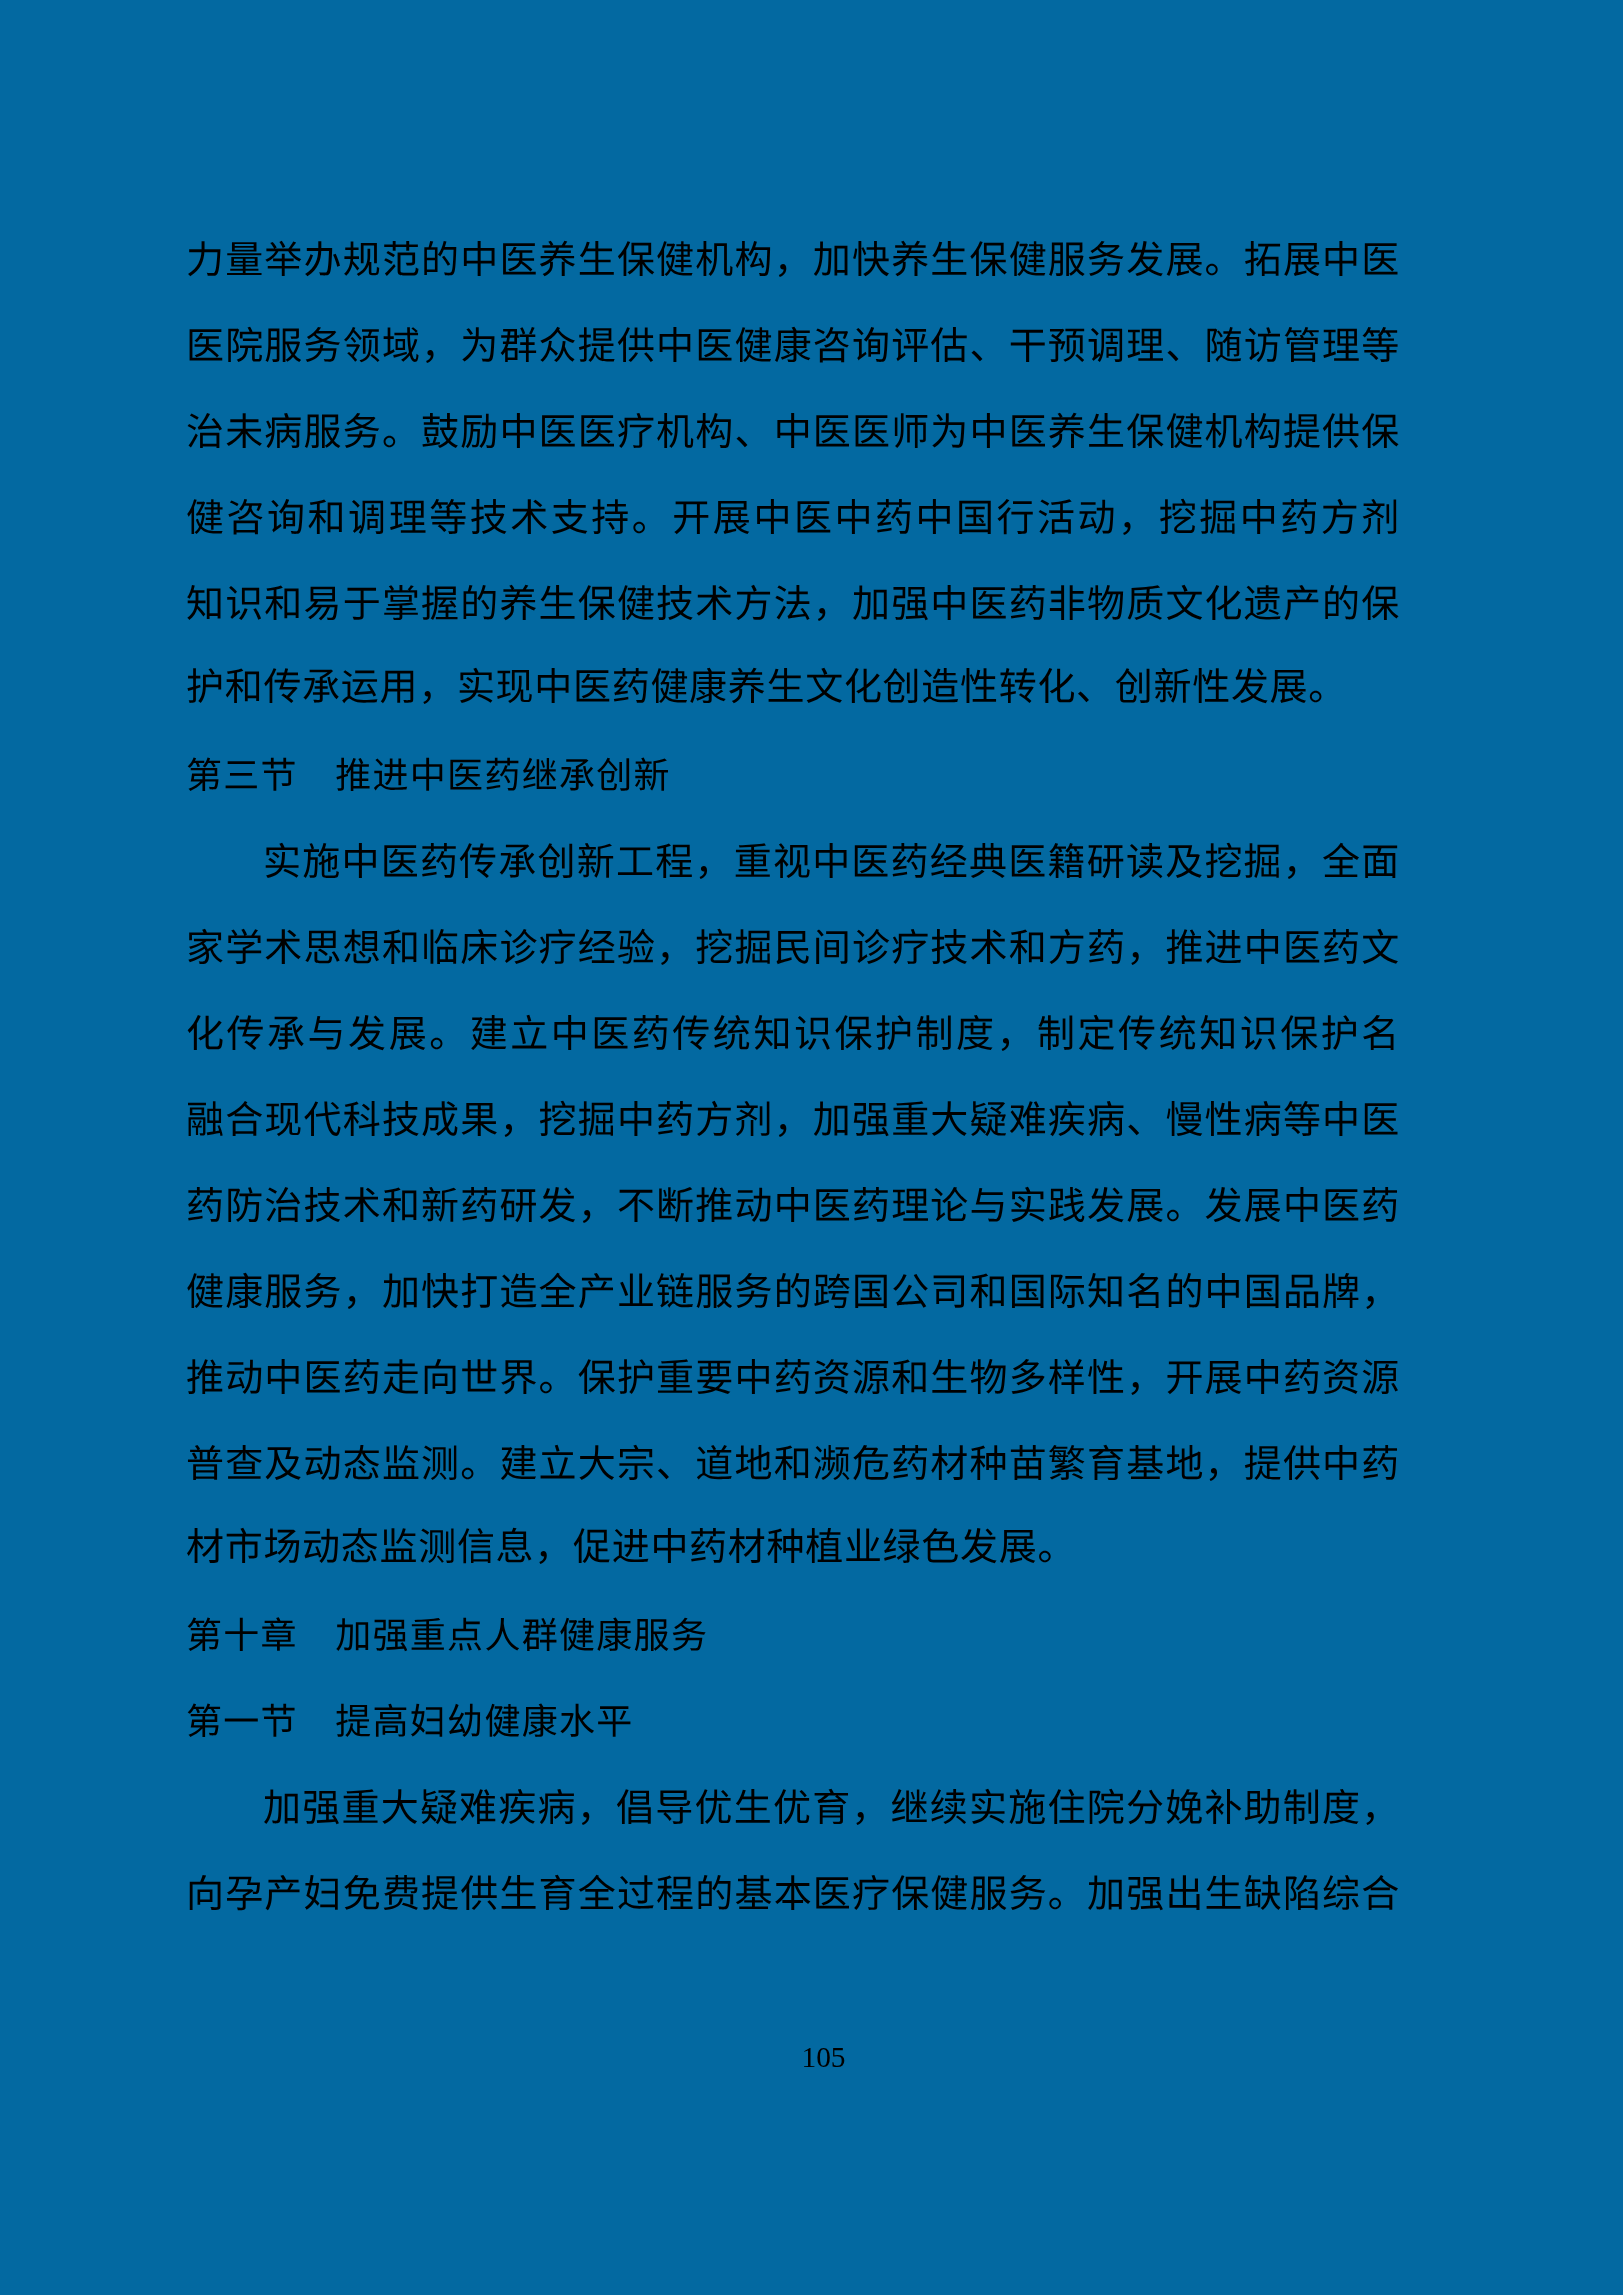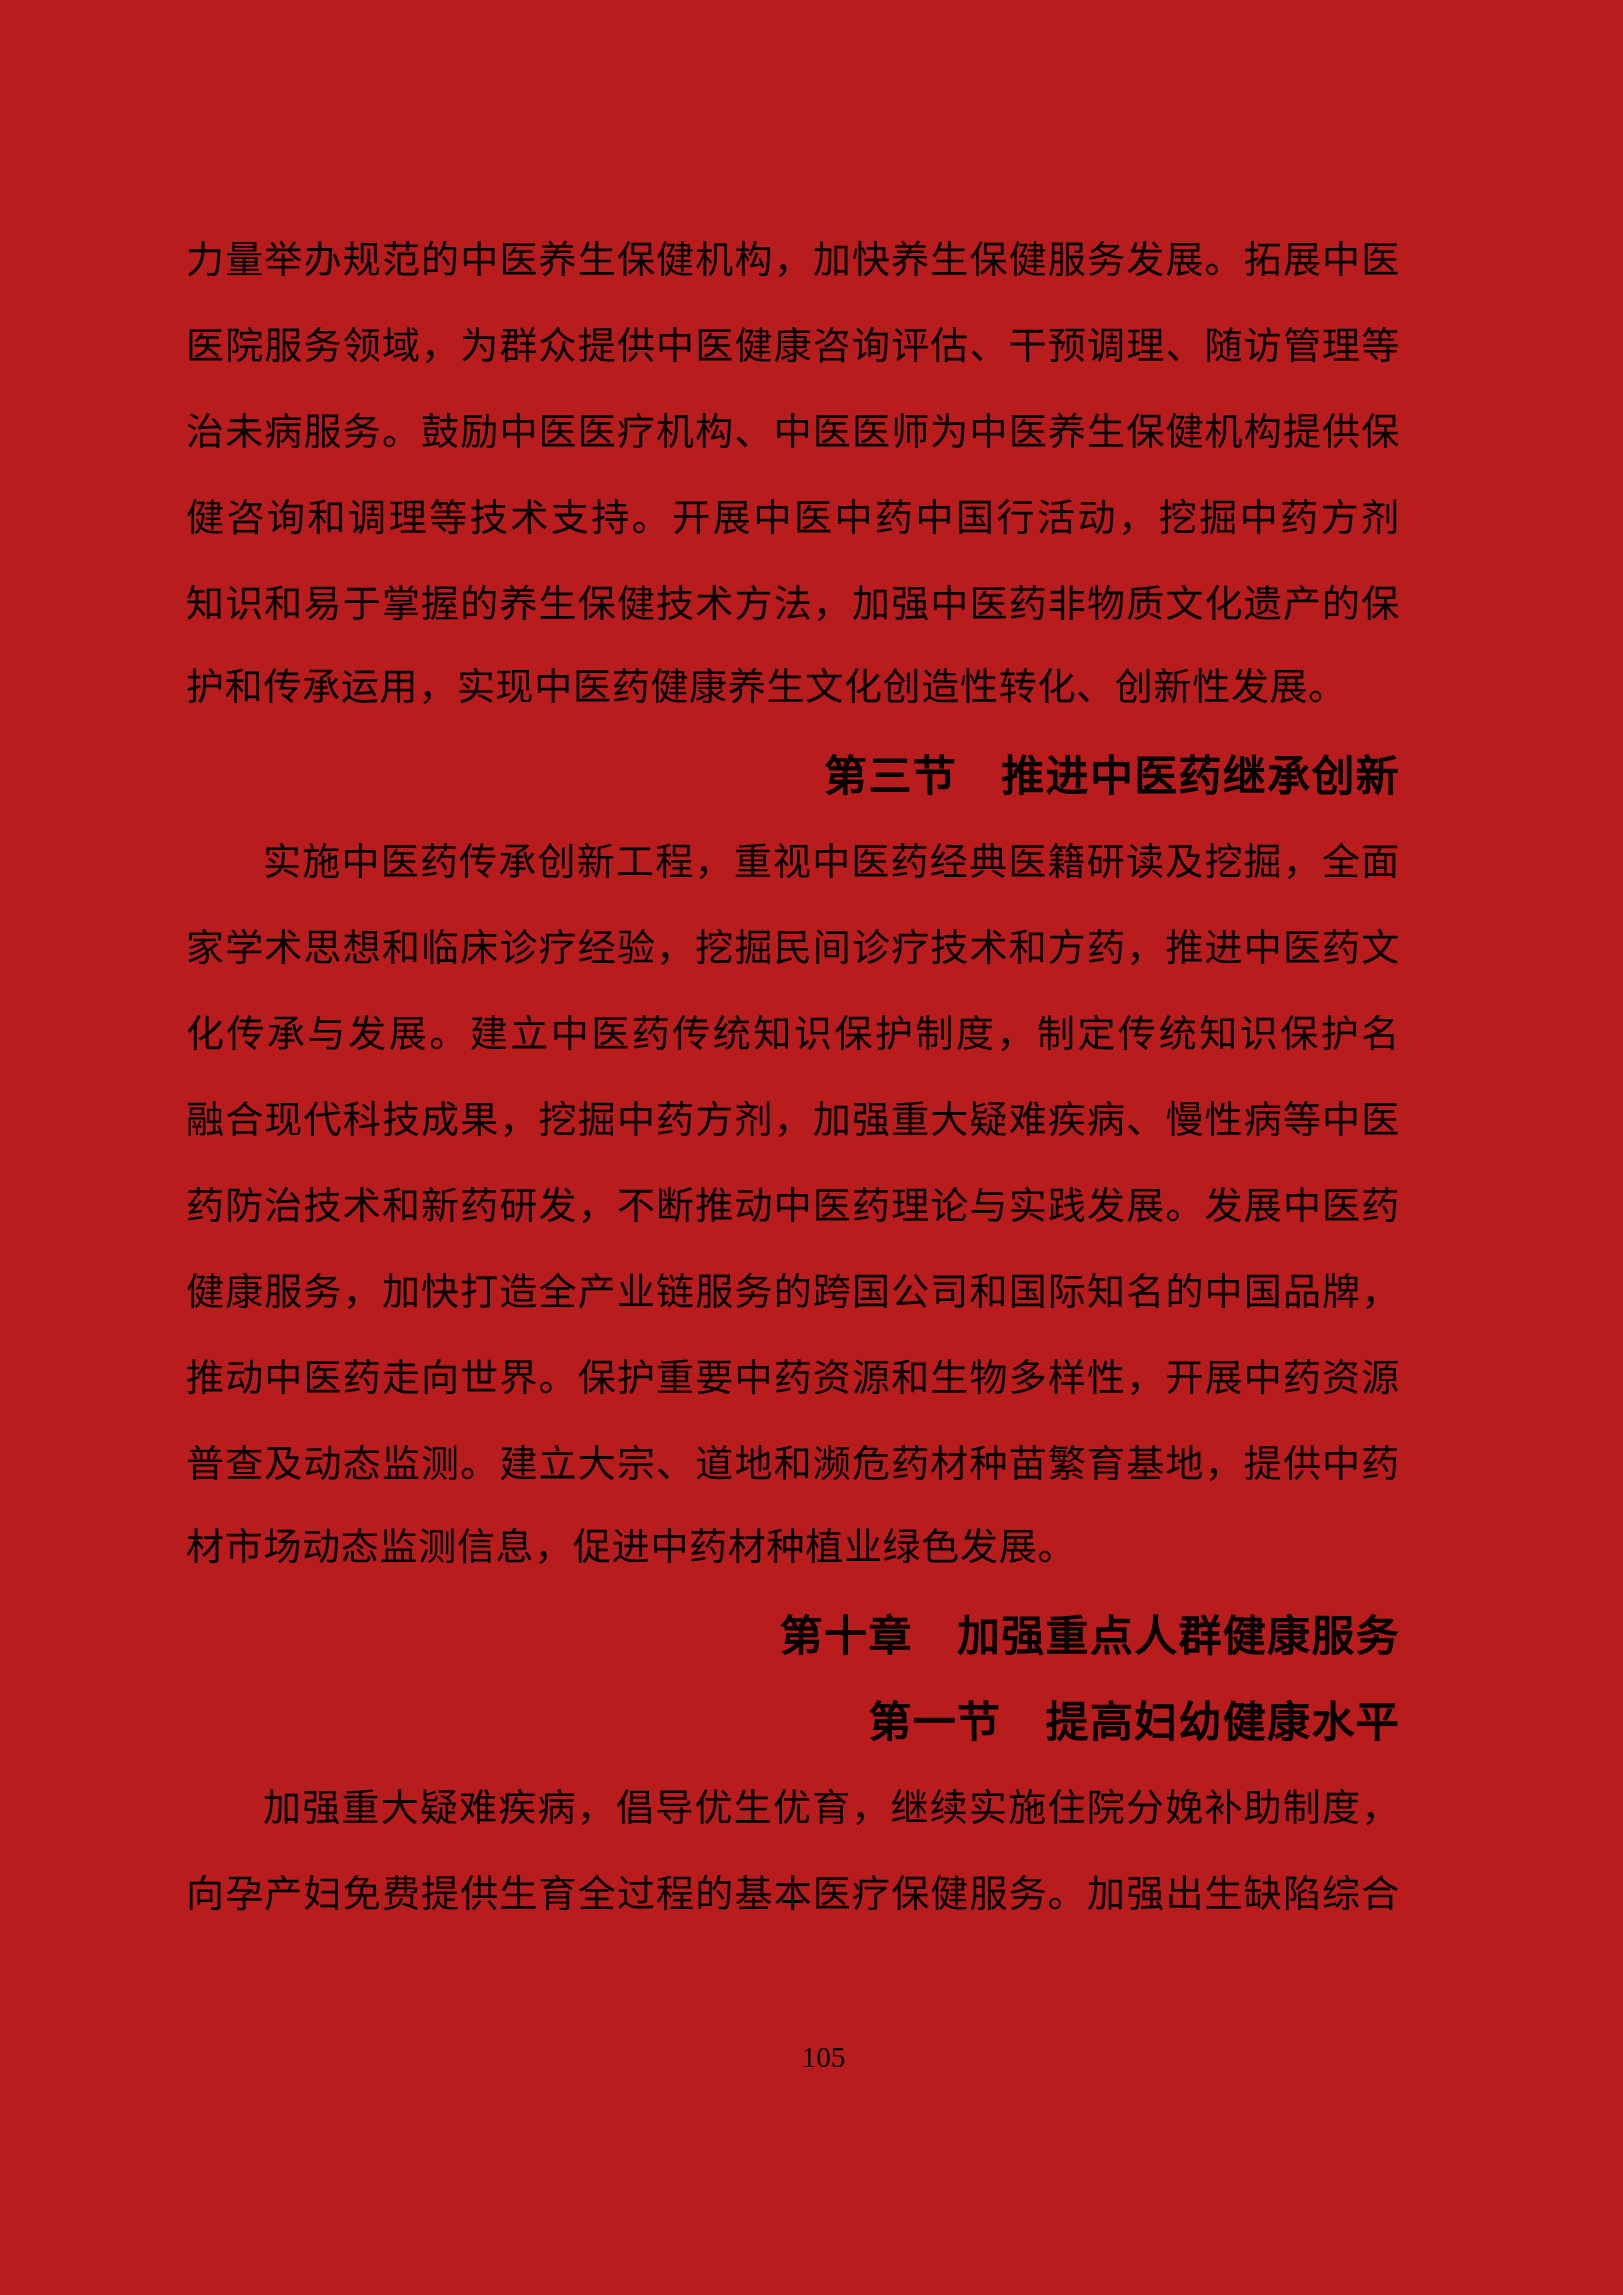--- a/index.html
+++ b/index.html
@@ -6,21 +6,21 @@
   html, body {
     margin: 0;
     padding: 0;
     background: #ffffff;
   }
   .page {
     position: relative;
     width: 1623px;
     height: 2295px;
     margin: 0 auto;
-    background: #b91c1c;
+    background: #0369a1;
     color: #000000;
     font-family: "Liberation Serif", "DejaVu Serif", serif;
     overflow: hidden;
   }
   .content {
     position: absolute;
     left: 186px;
     top: 217px;
     width: 1214px;
   }
@@ -36,25 +36,25 @@
   .line.indent {
     text-indent: 77px;
   }
   .line.last {
     text-align: center;
     text-align-last: left;
     font-family: Liberation Mono, monospace;
   }
   .heading {
     font-family: "Liberation Sans", "DejaVu Sans", sans-serif;
-    font-weight: bold;
-    font-size: 43px;
+    font-weight: normal;
+    font-size: 36px;
     line-height: 86px;
     height: 86px;
-    text-align: right;
+    text-align: left;
     letter-spacing: 1.3px;
     white-space: nowrap;
   }
   .page-number {
     position: absolute;
     top: 2040px;
     left: 0;
     width: 100%;
     text-align: center;
     font-size: 29.4px;

